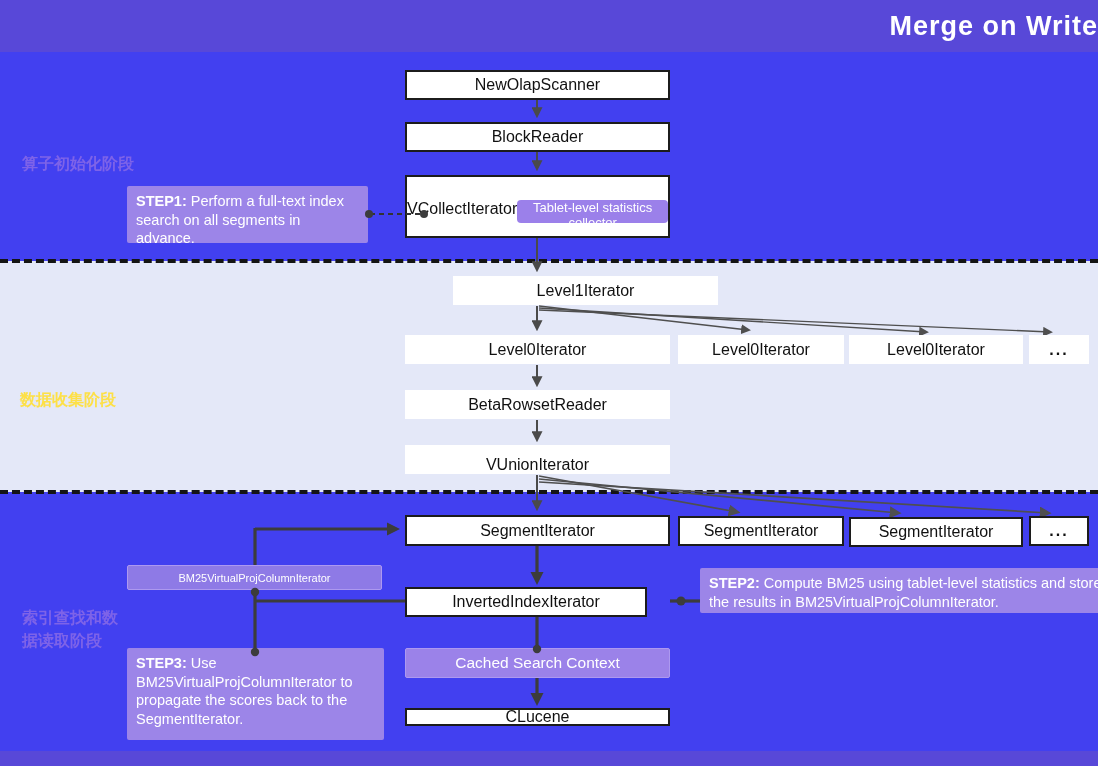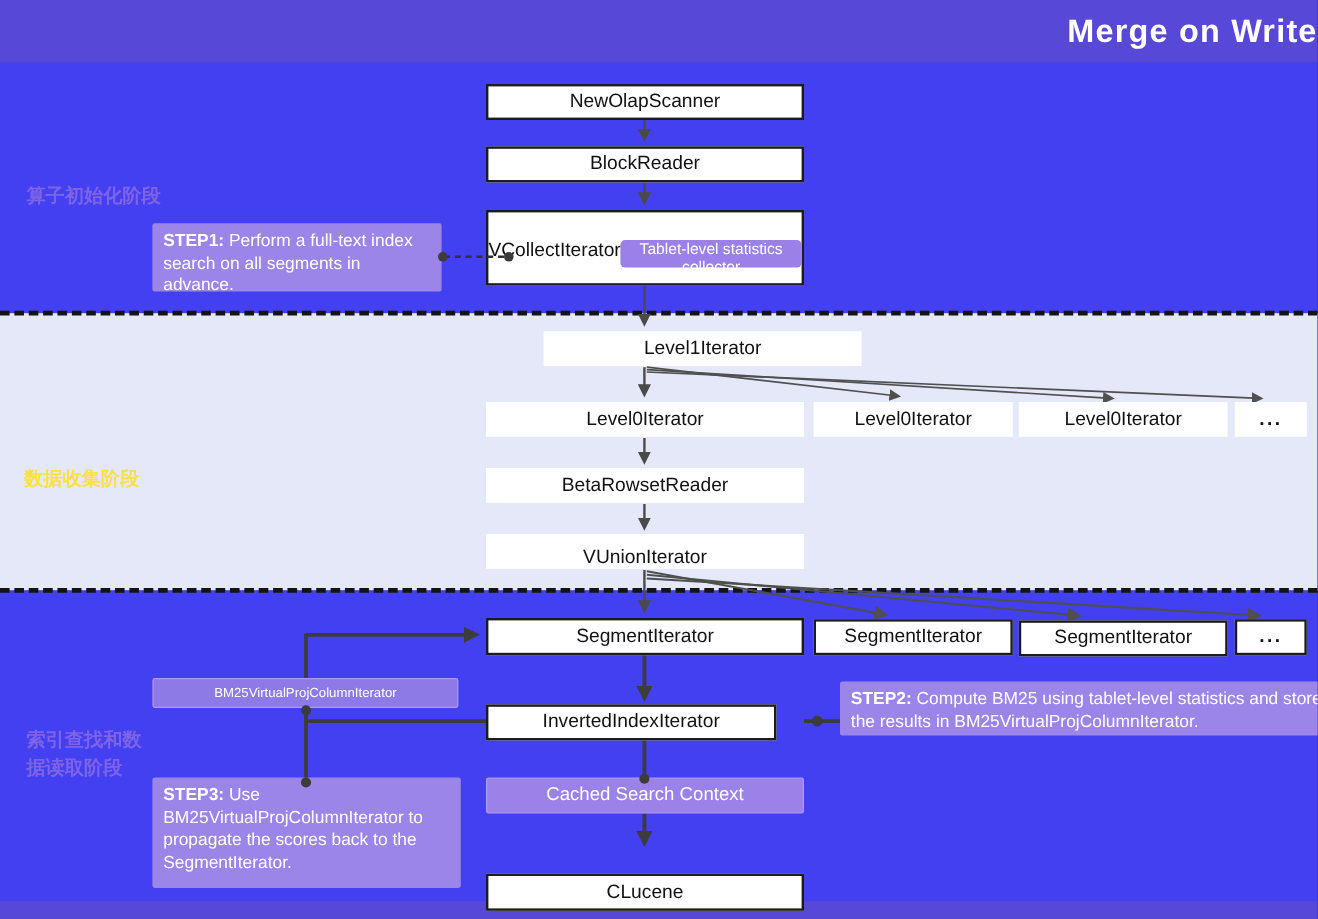--- a/index.html
+++ b/index.html
@@ -180,21 +180,21 @@
 
   <div class="node purple-node" style="left:405px; top:648px; width:265px; height:30px; font-size:15.5px;">
     <span>Cached Search Context</span>
   </div>
 
   <div class="step-box" style="left:127px; top:648px; width:257px; height:92px;">
     <b>STEP3:</b>
     <span>Use BM25VirtualProjColumnIterator to propagate the scores back to the SegmentIterator.</span>
   </div>
 
-  <div class="node bordered" style="left:405px; top:708px; width:265px; height:31px;margin-top:20px;">
+  <div class="node bordered" style="left:405px; top:708px; width:265px; height:18px;">
     <span>CLucene</span>
   </div>
 
   <svg class="wires wires-top">
     <line x1="370" y1="214" x2="424" y2="214" stroke="#333" stroke-width="2" stroke-dasharray="5,4"></line>
     <g fill="#3c3c3c">
       <circle cx="369" cy="214" r="4"></circle>
       <circle cx="424" cy="214" r="4"></circle>
       <circle cx="255" cy="592" r="4.2"></circle>
       <circle cx="255" cy="652" r="4.2"></circle>

